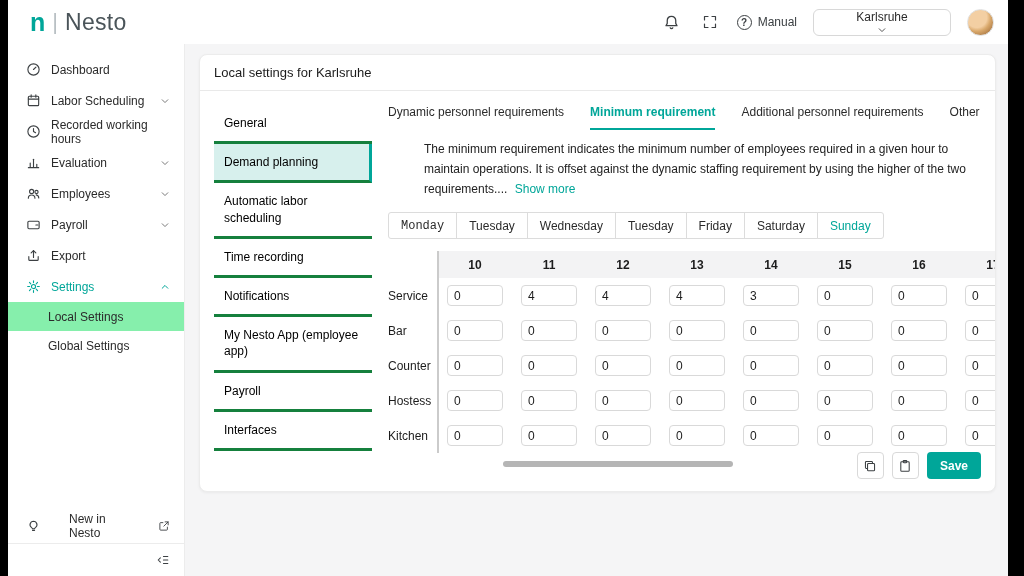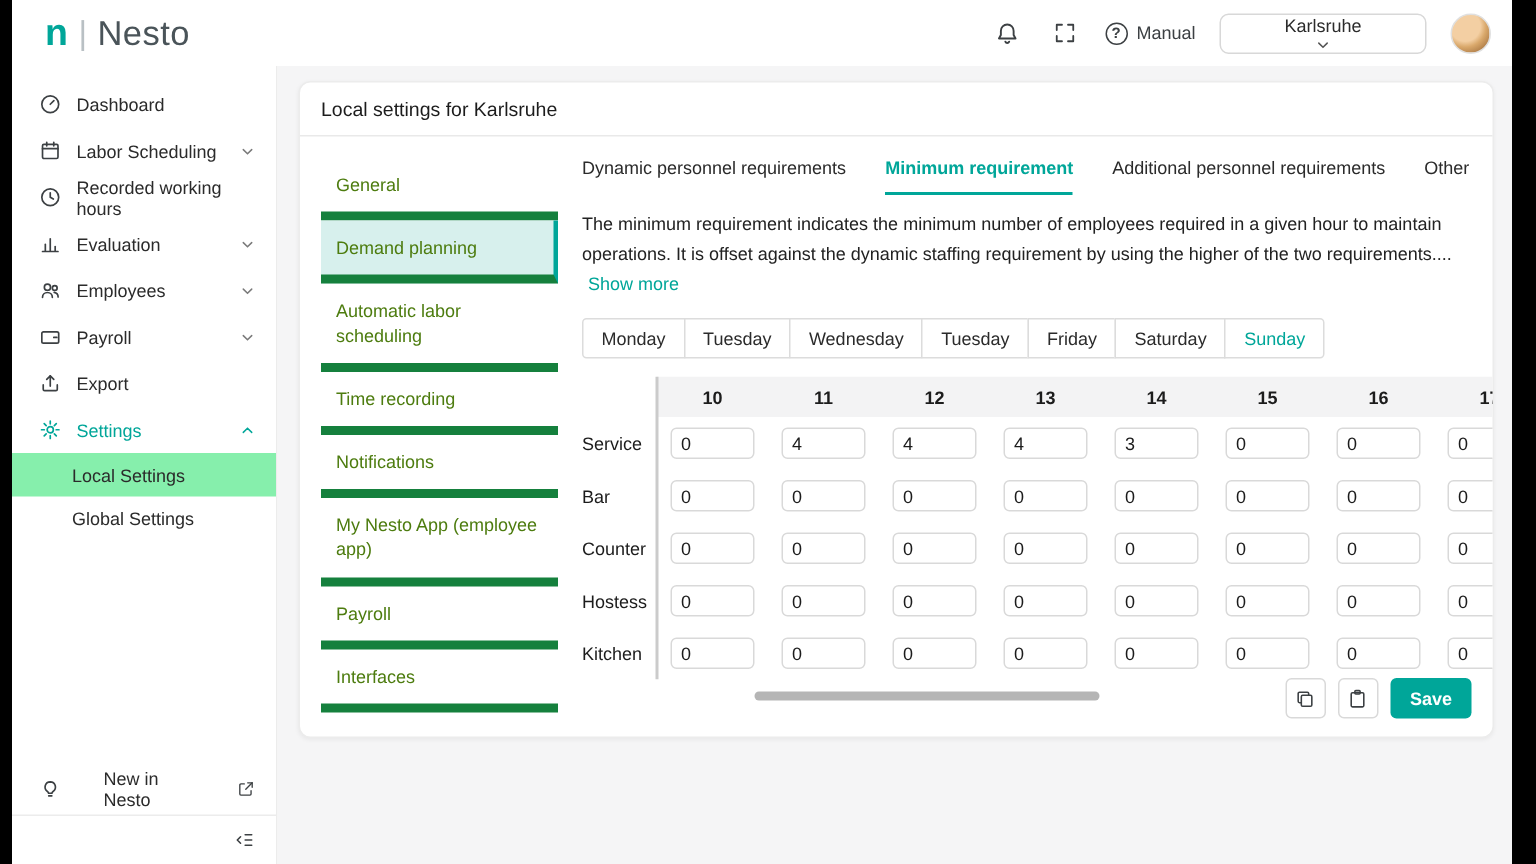--- a/index.html
+++ b/index.html
@@ -37,33 +37,33 @@
   .footer-item .ext { margin-left:auto; display:flex; color:#3c4043; }
   .collapse-row { border-top:1px solid #ececec; height:33px; display:flex; align-items:center; justify-content:flex-end; padding-right:14px; color:#3c4043; }
 
   
   .main { position:absolute; left:177px; top:44px; right:0; bottom:0; background:#f5f5f6; }
   .card { position:absolute; left:14px; top:10px; width:797px; height:438px; background:#fff; border:1px solid #ececec; border-radius:8px; box-shadow:0 1px 3px rgba(0,0,0,.05); }
   .card-header { height:36px; display:flex; align-items:center; padding-left:14px; border-bottom:1px solid #e9e9e9; font-size:13px; font-weight:400; color:#1c1c1c; }
   .card-body { display:flex; height:calc(100% - 36px); }
 
   .snav { width:158px; margin-left:14px; padding-top:14px; flex:none; }
-  .snav-item { padding:10px 10px; font-size:12px; color:#4d7c0f; border-bottom:6px solid #15803d; line-height:1.35; cursor:pointer; }
+  .snav-item { padding:10px 10px; font-size:12px; color:#000000; border-bottom:3px solid #15803d; line-height:1.35; cursor:pointer; }
   .snav-item.active { background:#d7f0ed; border-right:3px solid #00A699; }
 
   .content { flex:1; min-width:0; padding:14px 0 0 16px; position:relative; }
   .tabs { display:flex; gap:26px; font-size:12px; color:#2b2b2b; }
   .tab { padding-bottom:9px; cursor:pointer; white-space:nowrap; }
   .tab.active { color:#00A699; border-bottom:2px solid #00A699; font-weight:600; }
-  .desc { margin-top:10px; font-size:12px; color:#222; line-height:1.65; padding-right:10px; }
+  .desc { margin-top:10px; font-size:12px; color:#222; line-height:1.65; padding-right:10px;margin-left:36px; }
   .show-more { color:#00A699; cursor:pointer; margin-left:4px; white-space:nowrap; }
 
   .daytabs { display:flex; margin-top:13px; }
   .daytab { height:27px; display:flex; align-items:center; padding:0 12px; border:1px solid #dcdcdc; background:#fff; font-size:12px; color:#2b2b2b; margin-left:-1px; cursor:pointer; }
-  .daytab:first-child { margin-left:0; border-radius:3px 0 0 3px; }
+  .daytab:first-child { margin-left:0; border-radius:3px 0 0 3px;font-family:Liberation Mono, monospace; }
   .daytab:last-child { border-radius:0 3px 3px 0; }
   .daytab.active { color:#00A699; }
 
   .grid-wrap { margin-top:12px; position:relative; overflow:hidden; width:100%; }
   .grid-inner { width:642px; }
   .grid-head, .grid-row { display:grid; grid-template-columns:50px repeat(8, 74px); }
   .grid-head { height:27px; }
   .corner-cell { background:#fff; }
   .hour-cell { background:#f3f3f4; display:flex; align-items:center; justify-content:center; font-size:12px; font-weight:700; color:#1c1c1c; }
   .grid-row { height:35px; align-items:center; }

